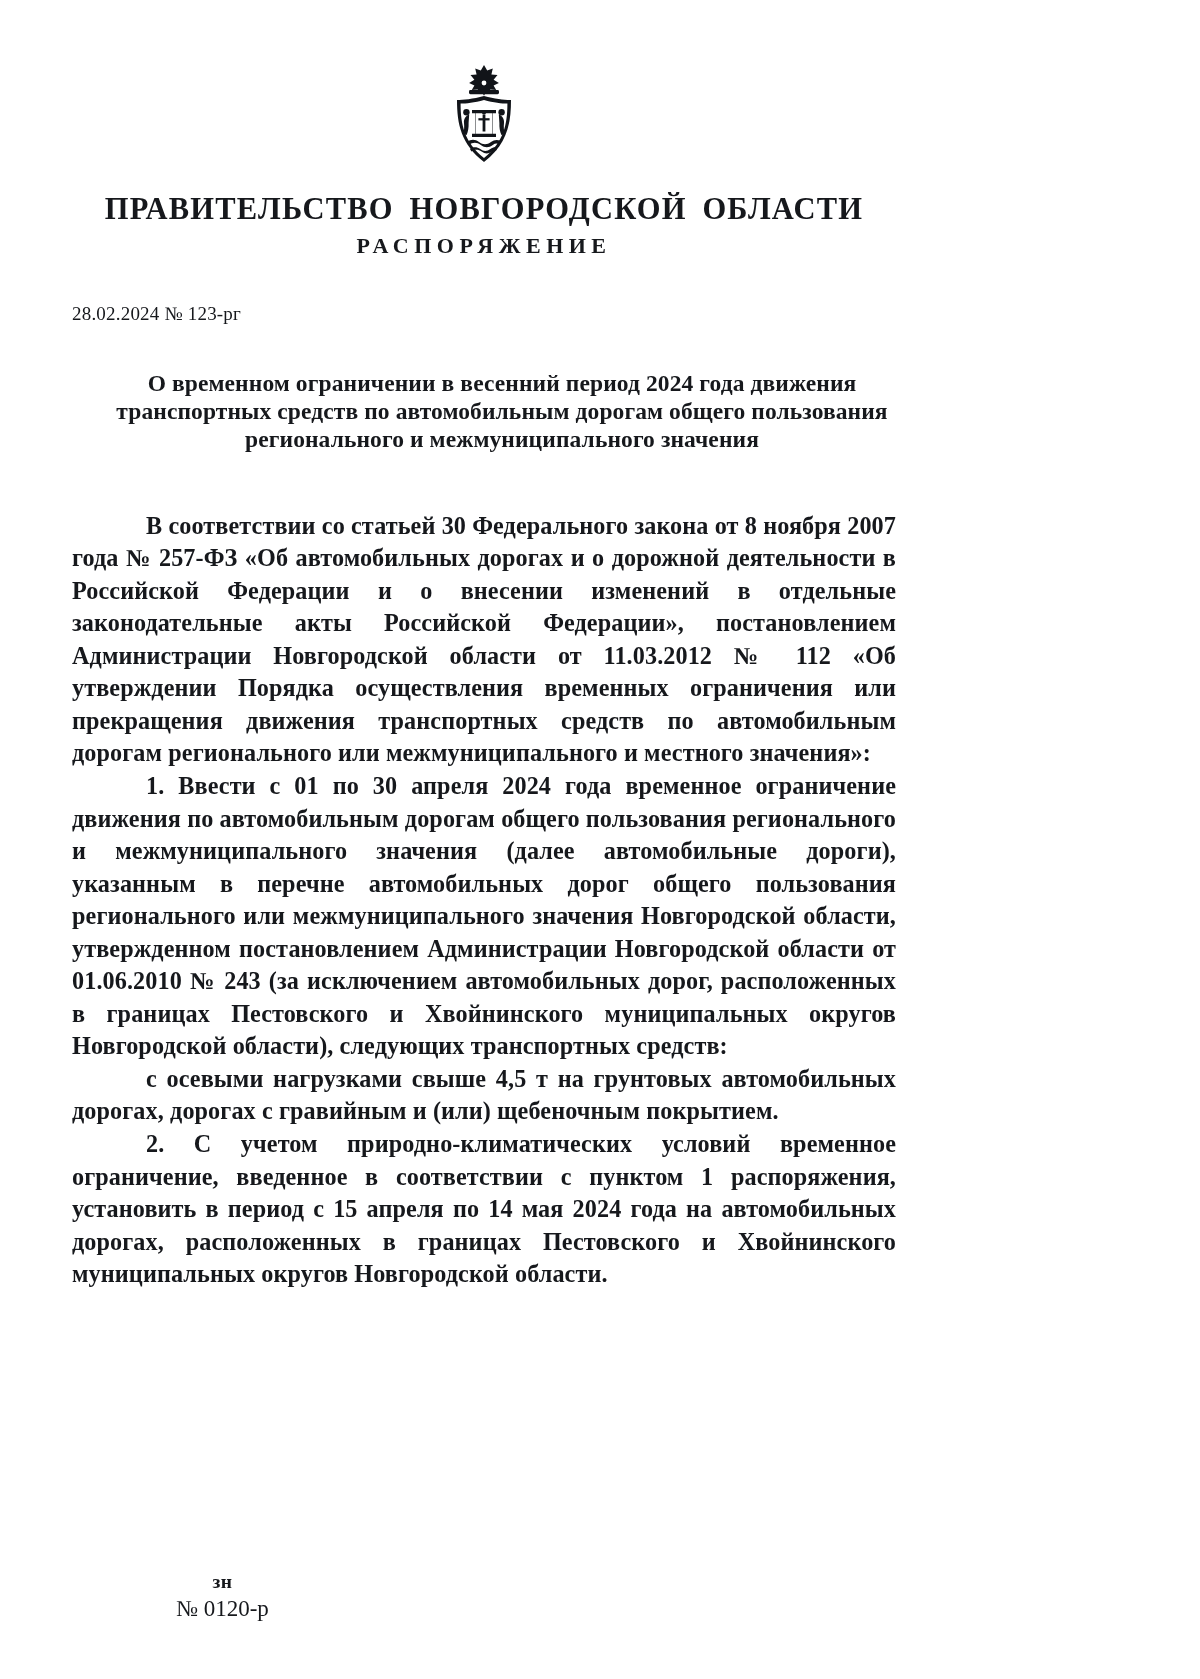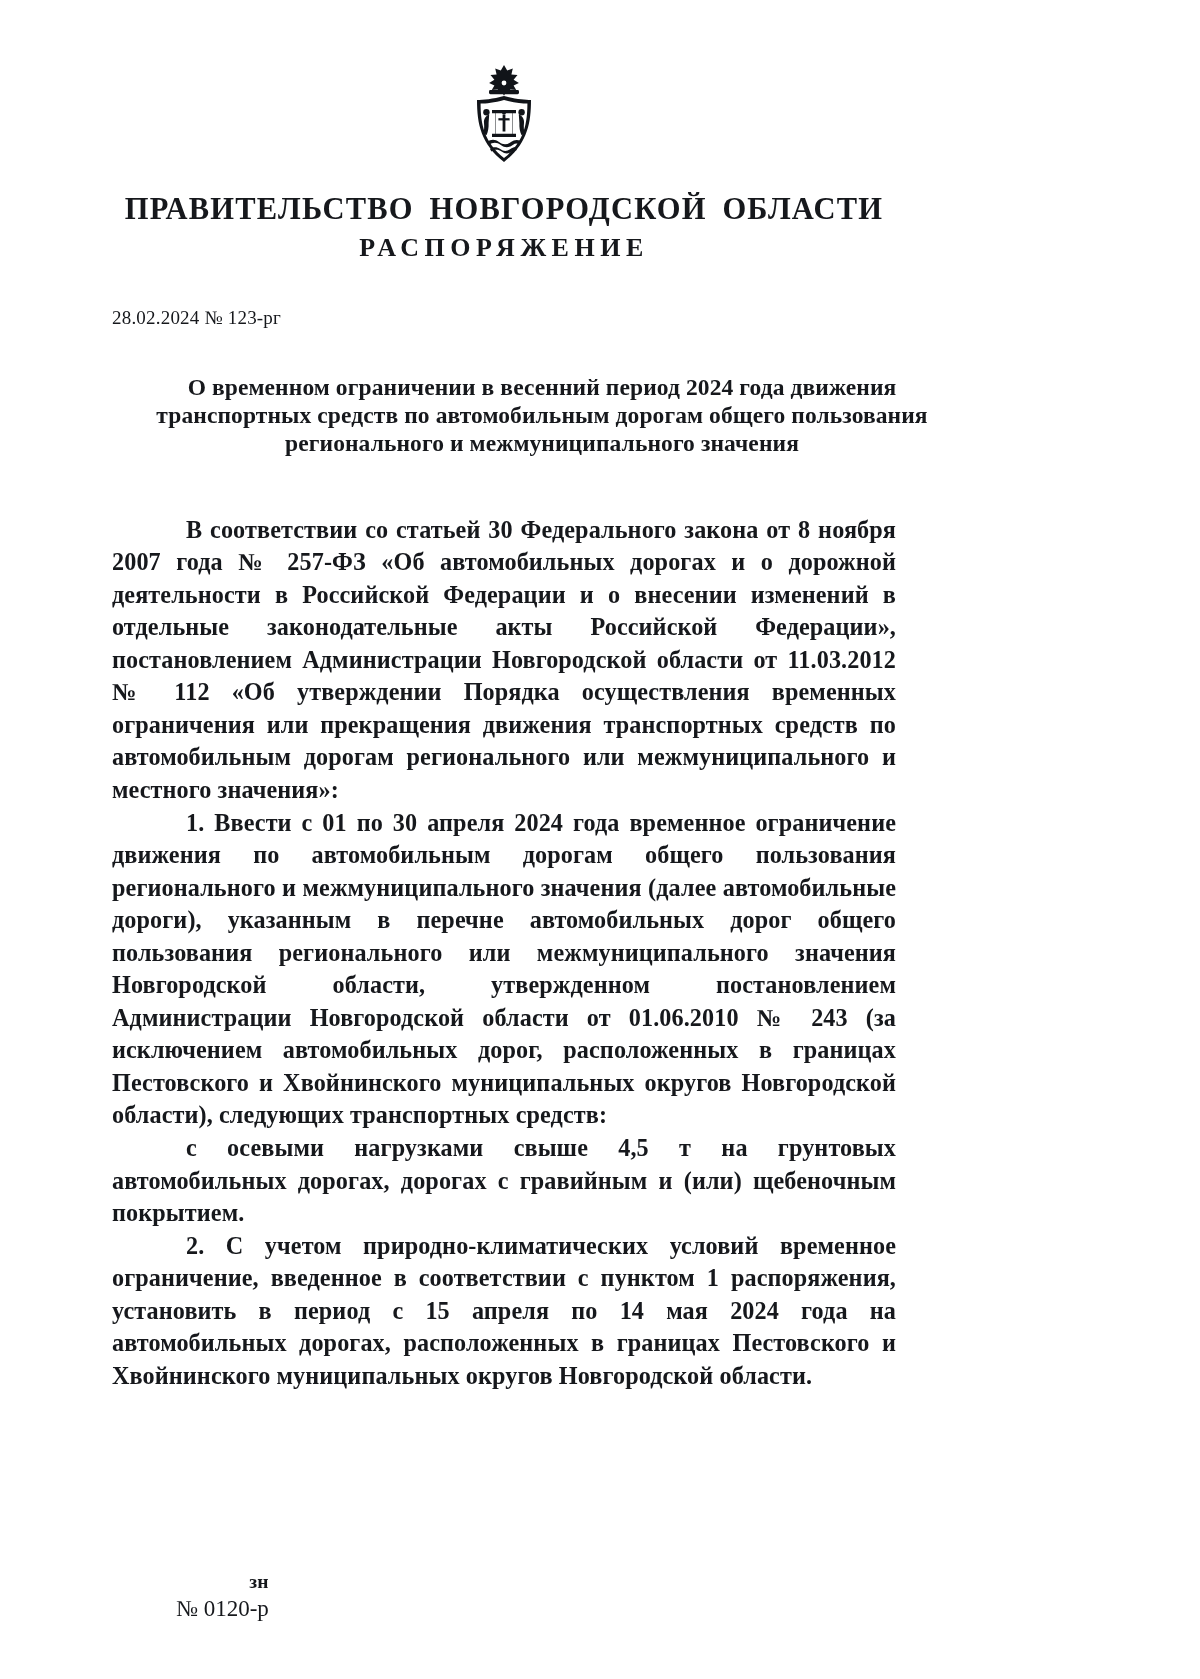--- a/index.html
+++ b/index.html
@@ -12,21 +12,21 @@
     height: 1679px;
     font-family: "Liberation Serif", "DejaVu Serif", serif;
     color: #16181c;
     position: relative;
     overflow: hidden;
   }
   .page {
     width: 1004px;
     height: 1679px;
     box-sizing: border-box;
-    padding: 56px 108px 0 112px;
+    padding: 56px 108px 0 72px;
     position: relative;
   }
   .emblem-wrap {
     display: flex;
     justify-content: center;
     margin-top: 6px;
     margin-bottom: 22px;
   }
   .emblem {
     width: 106px;
@@ -37,21 +37,21 @@
     text-align: center;
     font-size: 30.5px;
     font-weight: 700;
     letter-spacing: 1.2px;
     word-spacing: 7px;
     margin: 0 0 6px 0;
     line-height: 1.15;
   }
   .doc-type {
     text-align: center;
-    font-size: 26px;
+    font-size: 22px;
     font-weight: 700;
     letter-spacing: 5.5px;
     margin: 0 0 44px 0;
   }
   .doc-number {
     text-align: left;
     font-size: 19px;
     margin: 0 0 44px 0;
     letter-spacing: 0.2px;
   }
@@ -82,21 +82,21 @@
     margin: 0;
     text-indent: 74px;
     font-weight: bold;
   }
   .footer-note {
     position: absolute;
     left: 176px;
     bottom: 56px;
     font-size: 21px;
     line-height: 1.22;
-    text-align: right;
+    text-align: center;
   }
   .footer-note .zn {
     font-size: 19.5px;
     font-weight: 700;
     display: block;
     letter-spacing: 0.3px;
   }
   .footer-note .num {
     display: block;
     font-size: 23px;

